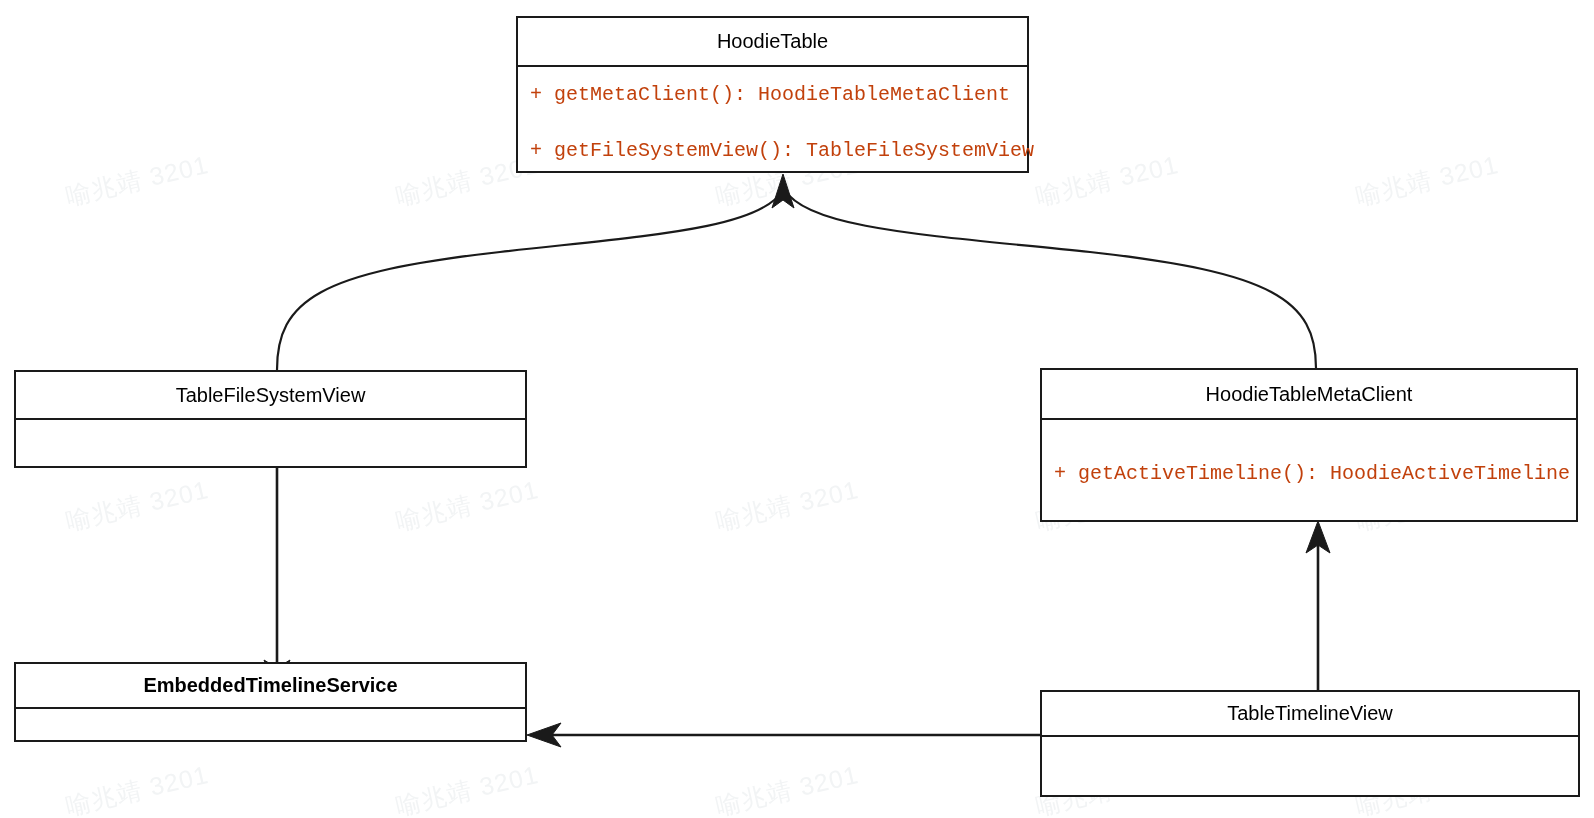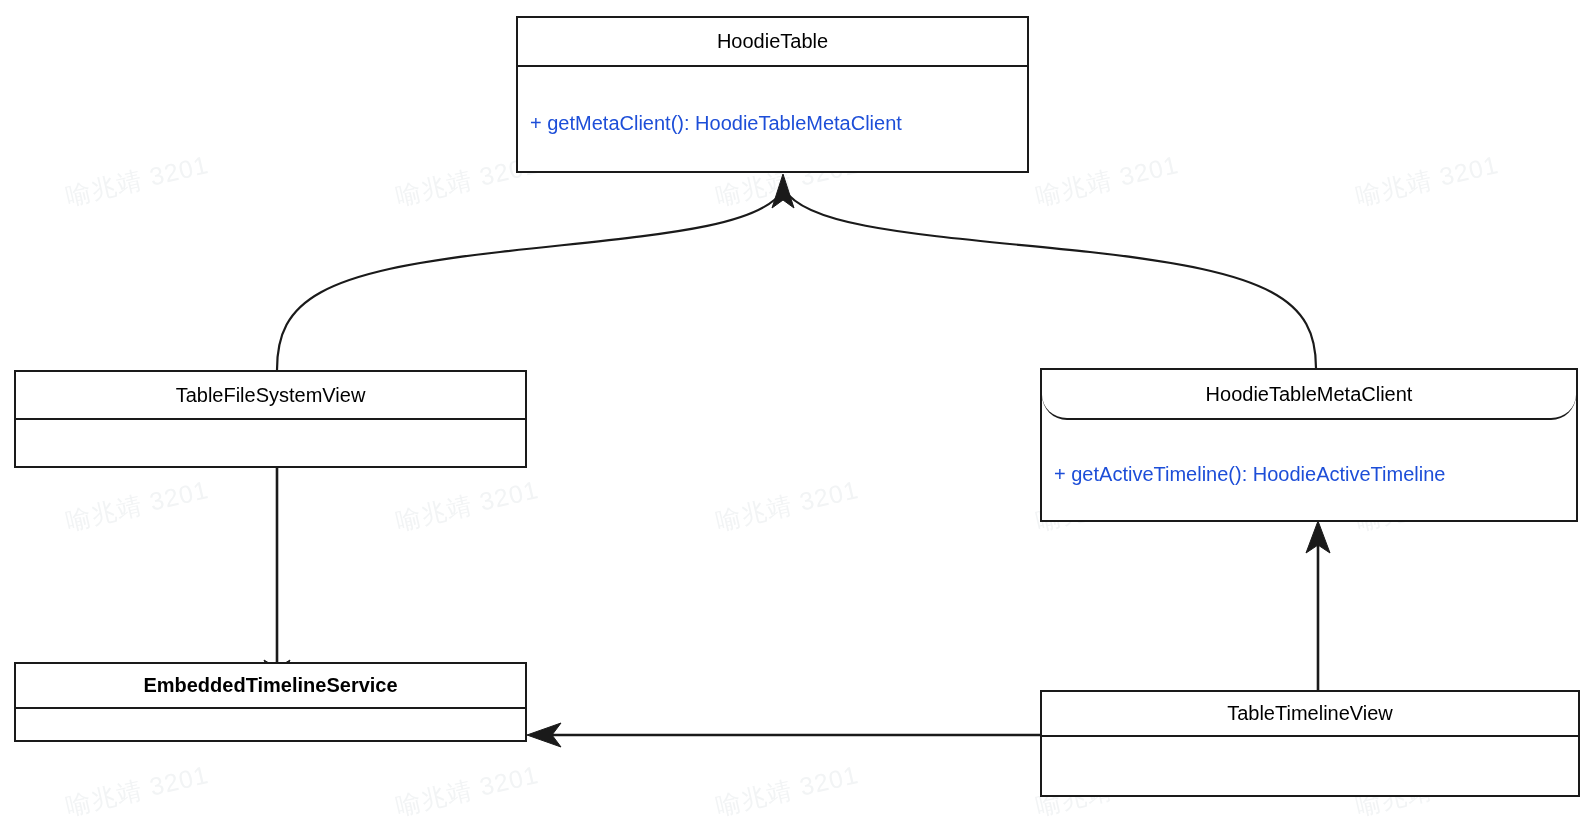--- a/index.html
+++ b/index.html
@@ -65,37 +65,38 @@
     justify-content: center;
   }
   .uml-compartment {
     box-sizing: border-box;
     display: flex;
     flex-direction: column;
     justify-content: center;
   }
   .uml-member {
     font-size: 20px;
-    color: #1d4ed8;
+    color: #c2410c;
     padding-left: 12px;
     white-space: nowrap;
     line-height: 1;
+    font-family: Liberation Mono, monospace;
   }
 
   
   #class-hoodie-table      { left: 516px; top: 16px;  width: 513px; height: 157px; }
   #class-hoodie-table .uml-class-name    { height: 49px; }
   #class-hoodie-table .uml-compartment   { height: 104px; gap: 36px; padding-top: 8px;}
 
   #class-table-file-system-view { left: 14px; top: 370px; width: 513px; height: 98px; }
   #class-table-file-system-view .uml-class-name  { height: 48px; }
   #class-table-file-system-view .uml-compartment { height: 48px; }
 
   #class-hoodie-table-meta-client { left: 1040px; top: 368px; width: 538px; height: 154px; }
-  #class-hoodie-table-meta-client .uml-class-name  { height: 50px; border-radius: 25px; }
+  #class-hoodie-table-meta-client .uml-class-name  { height: 50px; }
   #class-hoodie-table-meta-client .uml-compartment { height: 100px; gap: 34px; padding-top: 8px; border-radius: 32px;}
 
   #class-embedded-timeline-service { left: 14px; top: 662px; width: 513px; height: 80px; font-weight: bold; }
   #class-embedded-timeline-service .uml-class-name  { height: 45px; }
   #class-embedded-timeline-service .uml-compartment { height: 58px; }
 
   #class-table-timeline-view { left: 1040px; top: 690px; width: 540px; height: 107px; }
   #class-table-timeline-view .uml-class-name  { height: 45px; }
   #class-table-timeline-view .uml-compartment { height: 58px; }
 </style>
@@ -139,20 +140,21 @@
     <polygon points="1318,521 1306,553 1318,545 1330,553" fill="#1a1a1a" stroke="#1a1a1a" stroke-width="1"></polygon>
 
     <line x1="1040" y1="735" x2="545" y2="735" stroke="#1a1a1a" stroke-width="2.6"></line>
     <polygon points="527,735 561,723 552,735 561,747" fill="#1a1a1a" stroke="#1a1a1a" stroke-width="1"></polygon>
   </svg>
 
   <div class="uml-class" id="class-hoodie-table">
     <div class="uml-class-name">HoodieTable</div>
     <div class="uml-compartment">
       <div class="uml-member">+ getMetaClient(): HoodieTableMetaClient</div>
+      <div class="uml-member">+ getFileSystemView(): TableFileSystemView</div>
     </div>
   </div>
 
   <div class="uml-class" id="class-table-file-system-view">
     <div class="uml-class-name">TableFileSystemView</div>
     <div class="uml-compartment"></div>
   </div>
 
   <div class="uml-class" id="class-hoodie-table-meta-client">
     <div class="uml-class-name">HoodieTableMetaClient</div>

